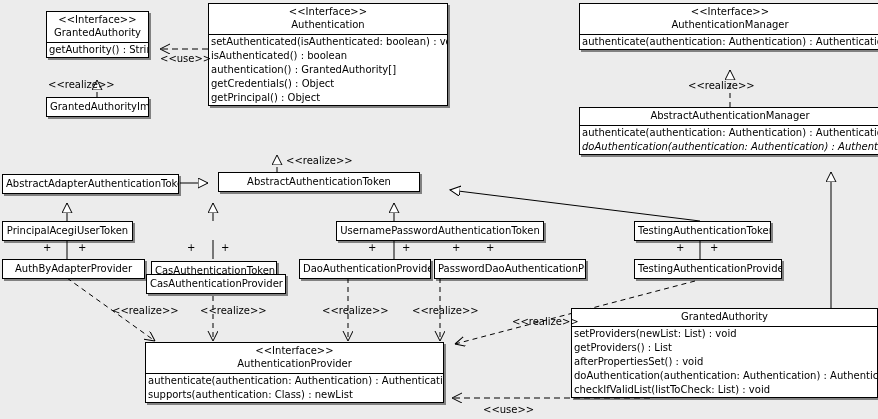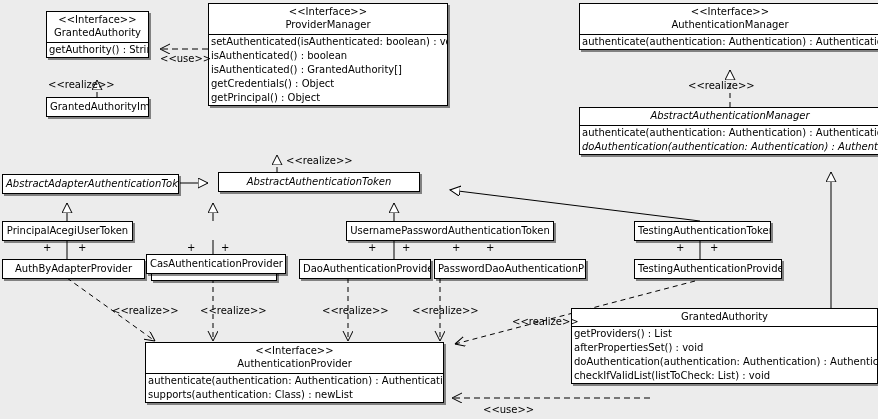--- a/index.html
+++ b/index.html
@@ -19,21 +19,21 @@
     background:#ffffff;
     border:1px solid #000000;
     box-shadow:2px 2px 0 rgba(0,0,0,0.45);
     box-sizing:border-box;
     overflow:hidden;
     z-index:5;
   }
   .hdr{padding:1px 2px 2px 2px;text-align:center;}
   .stereo{font-size:10px;line-height:13px;color:#000;white-space:nowrap;}
   .cname{font-size:10px;line-height:14px;color:#000;white-space:nowrap;text-align:center;}
-  .cname.abstract{font-style:italic;}
+  .cname.abstract{}
   .compart{border-top:1px solid #000;}
   .op{
     font-size:10px;line-height:14px;color:#000;
     white-space:nowrap;padding-left:2px;
     border-bottom:0;
   }
   .op.abstract{font-style:italic;}
   .simple .cname{padding:2px 3px;}
 
   .edge-label{
@@ -128,26 +128,26 @@
     </div>
   </div>
 
   <div class="uml-class simple" style="left:46px;top:97px;width:103px;">
     <div class="cname">GrantedAuthorityImpl</div>
   </div>
 
   <div class="uml-class" style="left:208px;top:3px;width:240px;">
     <div class="hdr">
       <div class="stereo">&lt;&lt;Interface&gt;&gt;</div>
-      <div class="cname">ProviderManager</div>
+      <div class="cname">Authentication</div>
     </div>
     <div class="compart">
       <div class="op">setAuthenticated(isAuthenticated: boolean) : void</div>
       <div class="op">isAuthenticated() : boolean</div>
-      <div class="op">isAuthenticated() : GrantedAuthority[]</div>
+      <div class="op">authentication() : GrantedAuthority[]</div>
       <div class="op">getCredentials() : Object</div>
       <div class="op">getPrincipal() : Object</div>
     </div>
   </div>
 
   <div class="uml-class" style="left:579px;top:3px;width:302px;">
     <div class="hdr">
       <div class="stereo">&lt;&lt;Interface&gt;&gt;</div>
       <div class="cname">AuthenticationManager</div>
     </div>
@@ -175,33 +175,33 @@
   </div>
 
   <div class="uml-class simple" style="left:2px;top:221px;width:131px;">
     <div class="cname">PrincipalAcegiUserToken</div>
   </div>
 
   <div class="uml-class simple" style="left:151px;top:221px;width:126px;margin-top:40px;">
     <div class="cname">CasAuthenticationToken</div>
   </div>
 
-  <div class="uml-class simple" style="left:346px;top:221px;width:208px;">
+  <div class="uml-class simple" style="left:336px;top:221px;width:208px;">
     <div class="cname">UsernamePasswordAuthenticationToken</div>
   </div>
 
   <div class="uml-class simple" style="left:634px;top:221px;width:137px;">
     <div class="cname">TestingAuthenticationToken</div>
   </div>
 
   <div class="uml-class simple" style="left:2px;top:259px;width:143px;">
     <div class="cname">AuthByAdapterProvider</div>
   </div>
 
-  <div class="uml-class simple" style="left:146px;top:254px;width:140px;">
+  <div class="uml-class simple" style="left:146px;top:274px;width:140px;">
     <div class="cname">CasAuthenticationProvider</div>
   </div>
 
   <div class="uml-class simple" style="left:299px;top:259px;width:132px;">
     <div class="cname">DaoAuthenticationProvider</div>
   </div>
 
   <div class="uml-class simple" style="left:434px;top:259px;width:152px;">
     <div class="cname">PasswordDaoAuthenticationProvider</div>
   </div>
@@ -219,20 +219,21 @@
       <div class="op">authenticate(authentication: Authentication) : Authentication</div>
       <div class="op">supports(authentication: Class) : newList</div>
     </div>
   </div>
 
   <div class="uml-class" style="left:571px;top:308px;width:307px;">
     <div class="hdr">
       <div class="cname">GrantedAuthority</div>
     </div>
     <div class="compart">
+      <div class="op">setProviders(newList: List) : void</div>
       <div class="op">getProviders() : List</div>
       <div class="op">afterPropertiesSet() : void</div>
       <div class="op">doAuthentication(authentication: Authentication) : Authentication</div>
       <div class="op">checkIfValidList(listToCheck: List) : void</div>
     </div>
   </div>
 
   <div class="edge-label" style="left:160px;top:53px;">&lt;&lt;use&gt;&gt;</div>
 
   <div class="edge-label" style="left:48px;top:79px;">&lt;&lt;realize&gt;&gt;</div>

